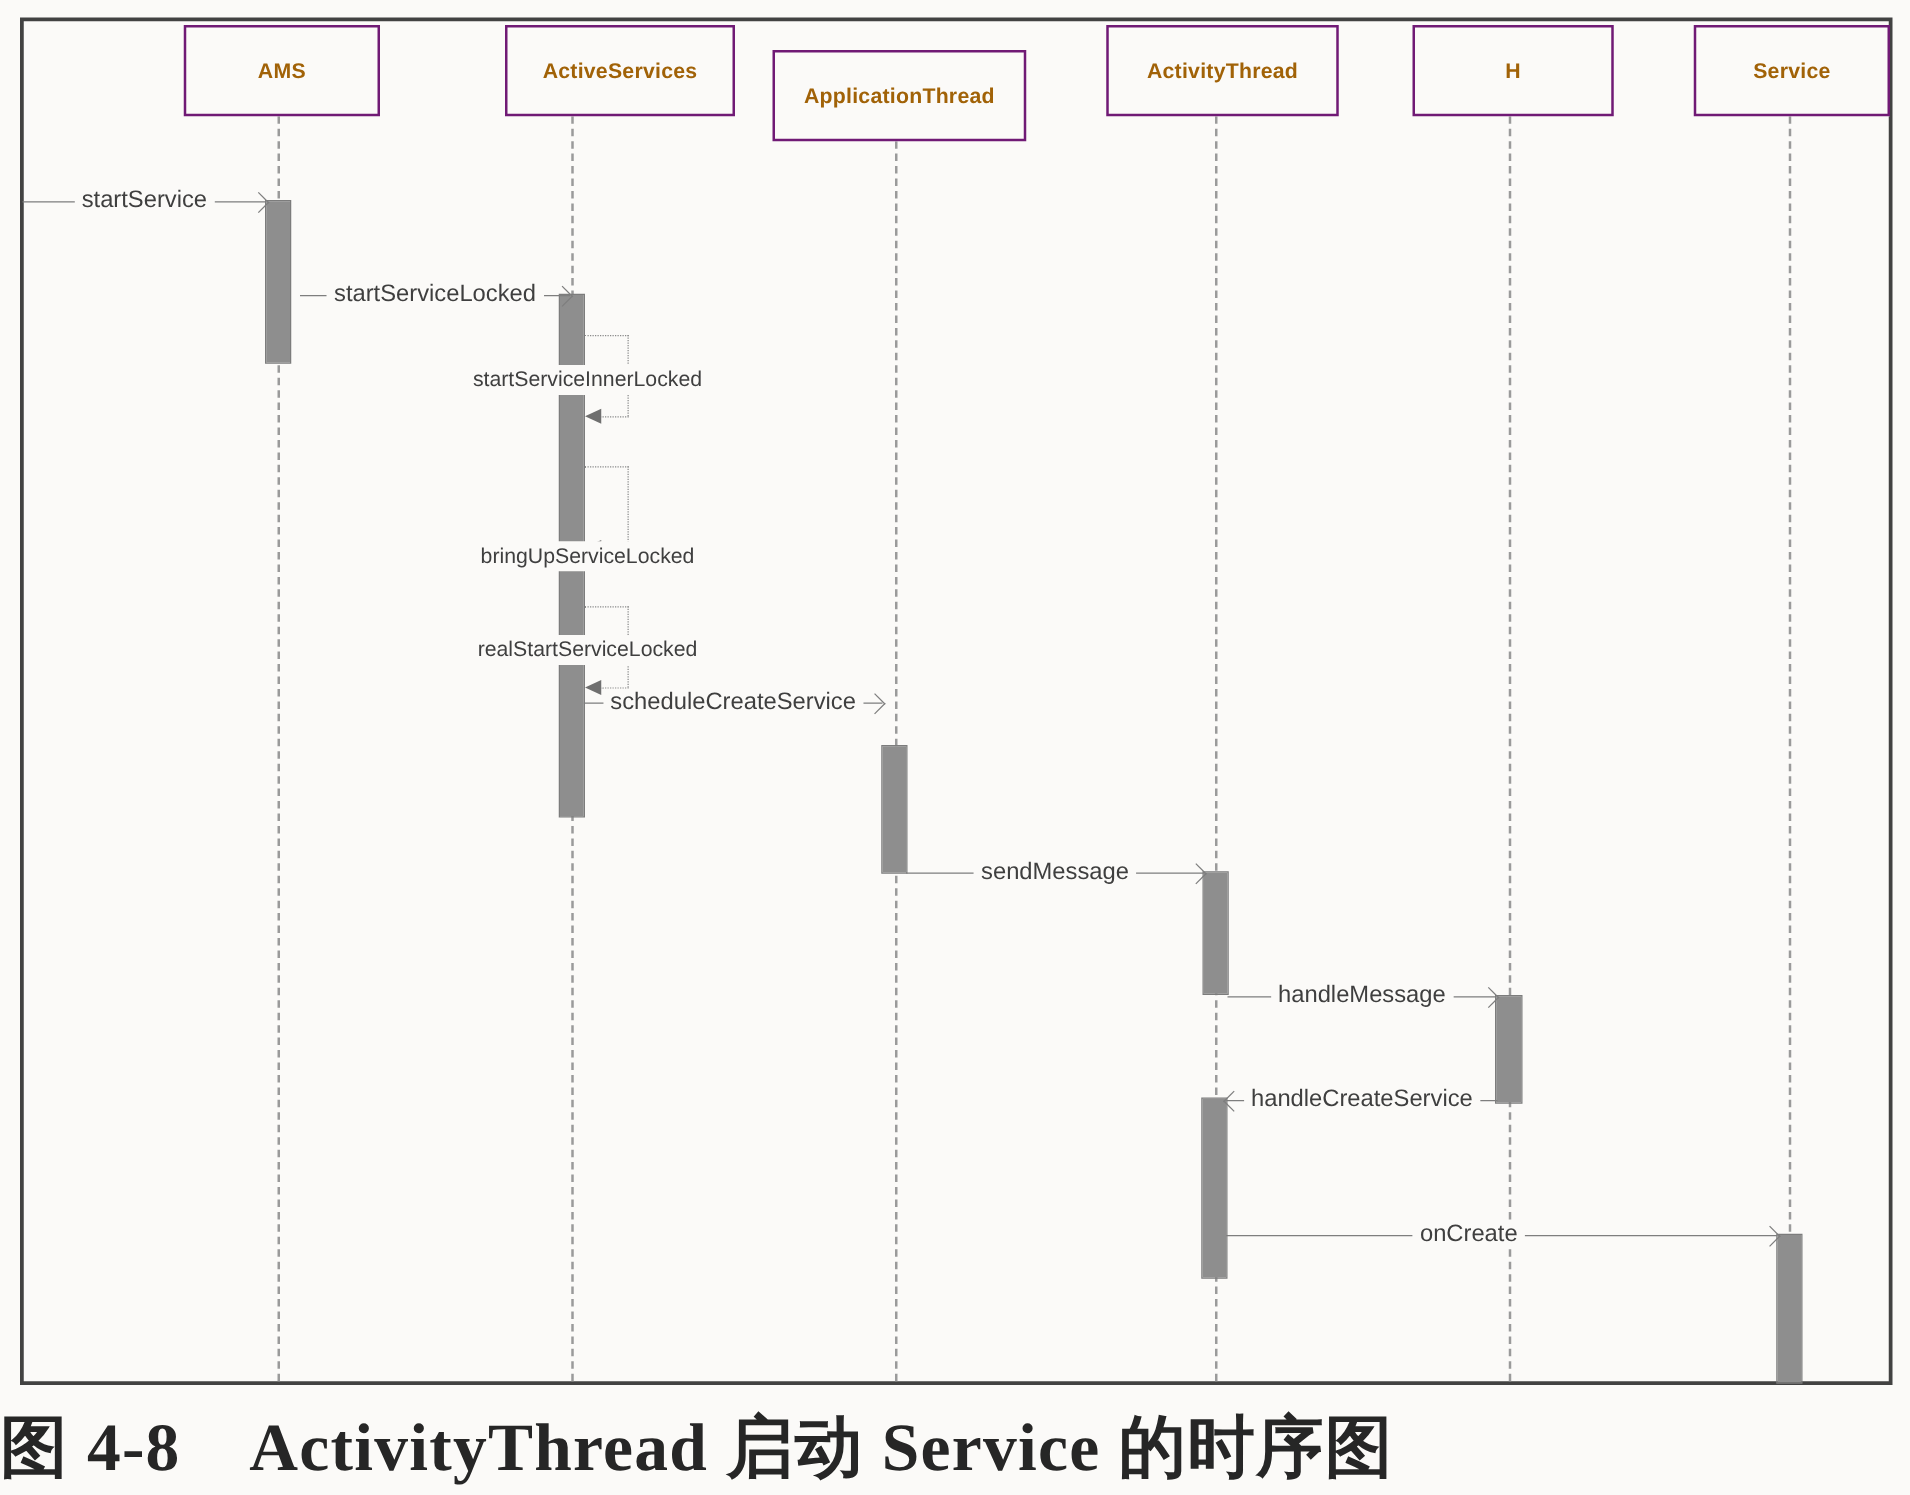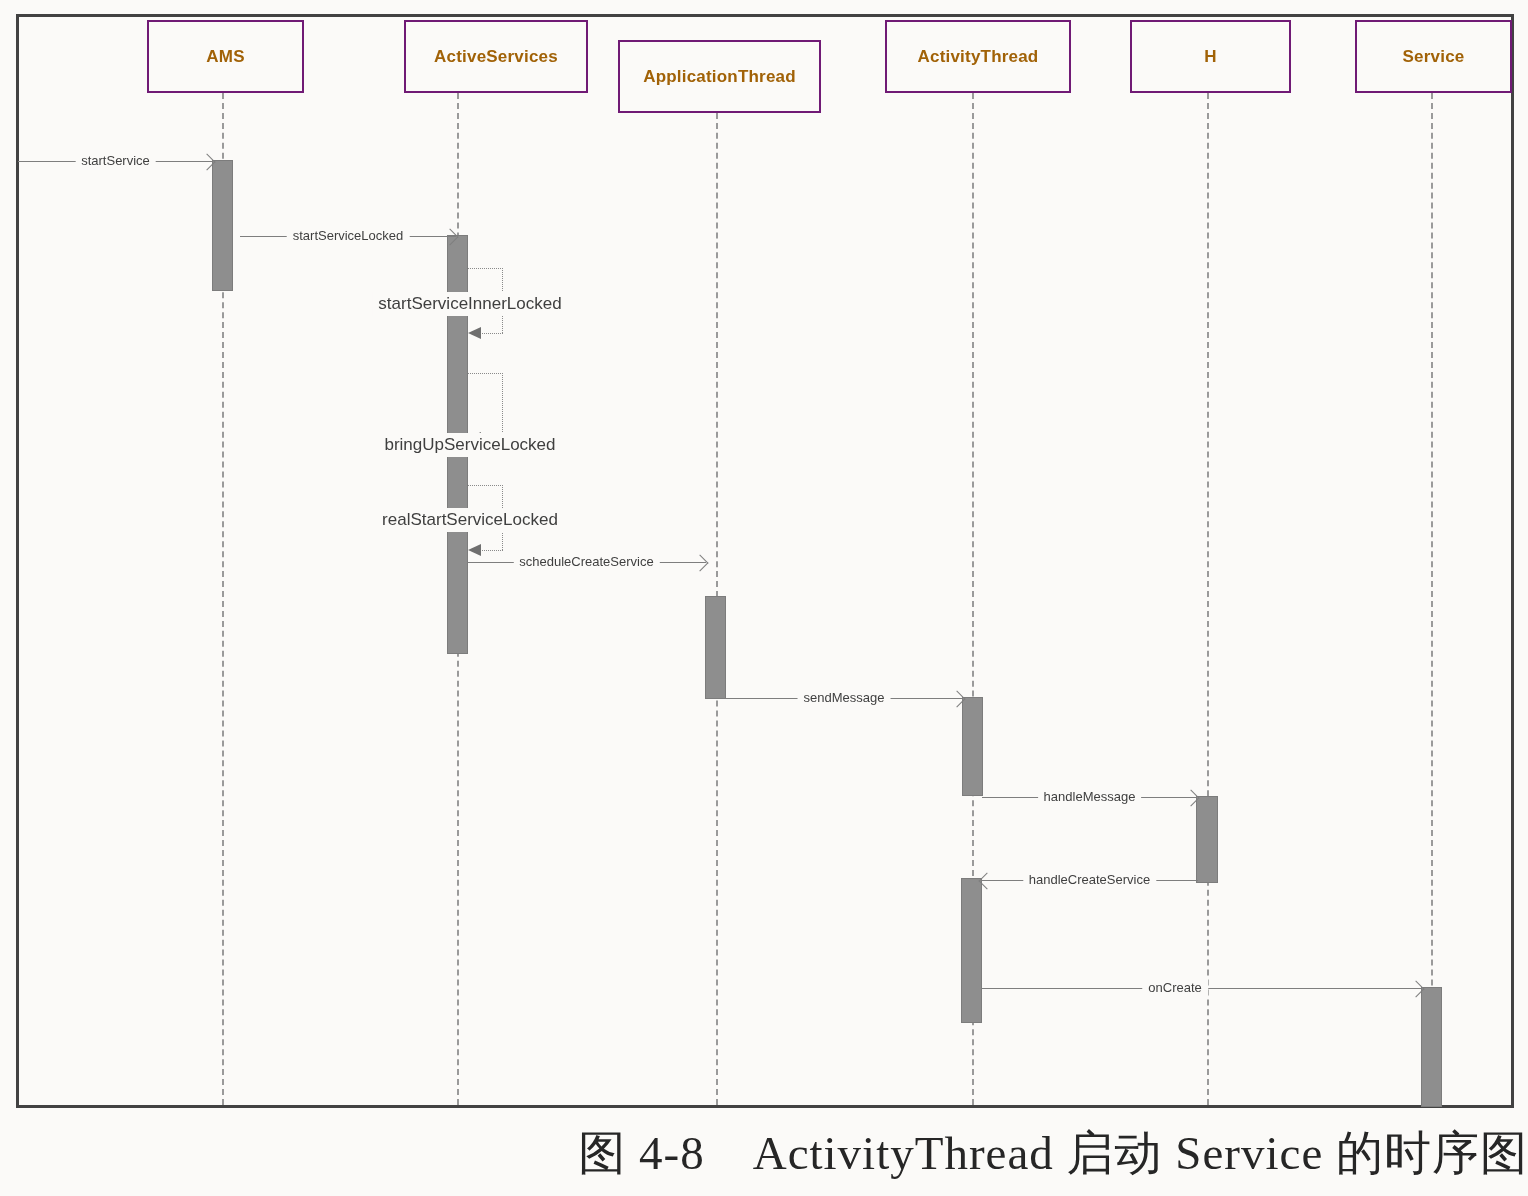--- a/index.html
+++ b/index.html
@@ -26,21 +26,21 @@
   }
   .bar{
     position:absolute;width:19px;background:#8e8e8e;
     outline:1px solid #7c7c7c;z-index:3;
   }
   .msg{
     position:absolute;height:0;border-top:1.6px solid #7e7e7e;z-index:5;
   }
   .mlabel{
     position:absolute;left:50%;top:0;transform:translate(-50%,-55%);
-    background:#fbfaf8;padding:0 6px;font-size:13px;color:#3f3f3f;
+    background:#fbfaf8;padding:0 6px;font-size:19px;color:#3f3f3f;
     white-space:nowrap;line-height:22px;
   }
   .head-r{
     position:absolute;right:0;top:-6px;width:11px;height:11px;
     border-top:1.7px solid #7e7e7e;border-right:1.7px solid #7e7e7e;
     transform:rotate(45deg);transform-origin:center;
   }
   .head-l{
     position:absolute;left:0;top:-6px;width:11px;height:11px;
     border-top:1.7px solid #7e7e7e;border-left:1.7px solid #7e7e7e;
@@ -63,23 +63,23 @@
     border-top:6px solid transparent;border-bottom:6px solid transparent;
     border-right:13px solid #6f6f6f;z-index:4;
   }
   .sc-label{
     position:absolute;left:470px;transform:translateX(-50%);
     background:#fbfaf8;padding:2px 6px;font-size:17px;color:#3f3f3f;
     white-space:nowrap;z-index:6;line-height:20px;text-align:right;
   }
   .caption{
     position:absolute;left:0;top:1122px;width:100%;
-    text-align:right;
+    text-align:left;
     font-family:"Liberation Serif","DejaVu Serif",serif;
-    font-size:47px;color:#262626;letter-spacing:1px;
+    font-size:54px;color:#262626;letter-spacing:1px;font-weight:bold;
   }
 </style>
 </head>
 <body>
 
 <div class="frame"></div>
 
 <div class="lifeline" style="left:222px;"></div>
 <div class="lifeline" style="left:457px;"></div>
 <div class="lifeline" style="left:716px;"></div>

